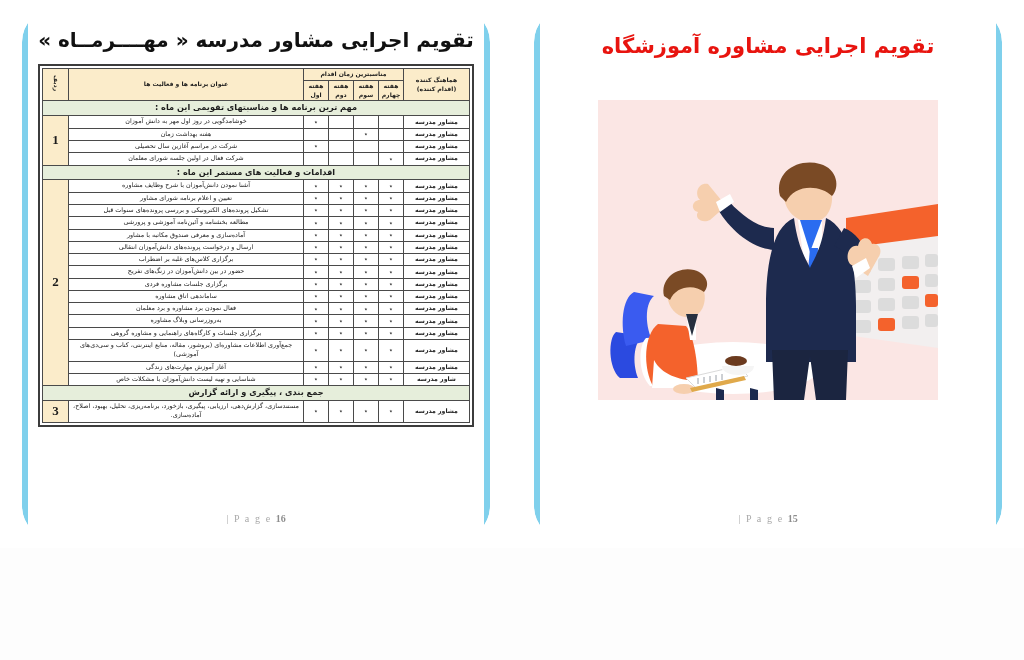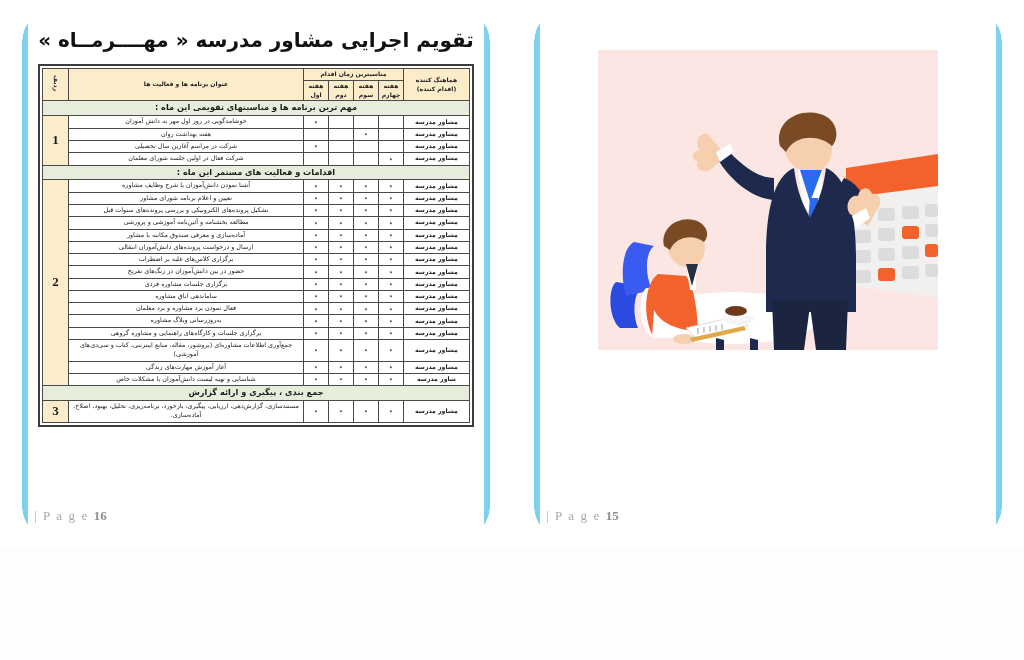--- a/index.html
+++ b/index.html
@@ -128,36 +128,38 @@
   td.who{
     width:66px;
     font-size:6.2px;
     font-weight:bold;
     letter-spacing:0.2px;
   }
   .pagenum{
     position:absolute;
     bottom:16px;
     left:0;right:0;
+    text-align:center;
     direction:ltr;
-    font-size:13px;
+    font-size:10px;
     color:#a9a9a9;
     letter-spacing:1.6px;
     font-family:"Liberation Serif",serif;
   }
   .pagenum b{color:#8d8d8d;letter-spacing:0;}
 </style>
 </head>
 <body>
 
 <div class="spread">
 
   <div class="page">
     <div class="frame"></div>
     <div class="page-inner">
+      <div class="left-title">تقویم اجرایی مشاوره آموزشگاه</div>
 
       <div class="illus-wrap">
         <svg viewBox="0 0 340 300" xmlns="http://www.w3.org/2000/svg">
           <rect x="0" y="0" width="340" height="300" fill="#fbe6e4"></rect>
 
           <g>
             <path d="M248 118 L340 104 L340 248 L248 235 Z" fill="#f2efef"></path>
             <path d="M248 118 L340 104 L340 136 L248 148 Z" fill="#f4622c"></path>
             <g fill="#dcdcdc">
               <rect x="256" y="160" width="17" height="13" rx="3"></rect>
@@ -300,21 +302,21 @@
                 <td class="wk">٭</td>
                 <td class="act">خوشامدگویی در روز اول مهر به دانش آموزان</td>
                 <td class="num" rowspan="4">1</td>
               </tr>
               <tr>
                 <td class="who">مشاور مدرسه</td>
                 <td class="wk"></td>
                 <td class="wk">٭</td>
                 <td class="wk"></td>
                 <td class="wk"></td>
-                <td class="act">هفته بهداشت روان</td>
+                <td class="act">هفته بهداشت زمان</td>
               </tr>
               <tr>
                 <td class="who">مشاور مدرسه</td>
                 <td class="wk"></td>
                 <td class="wk"></td>
                 <td class="wk"></td>
                 <td class="wk">٭</td>
                 <td class="act">شرکت در مراسم آغازین سال تحصیلی</td>
               </tr>
               <tr>

